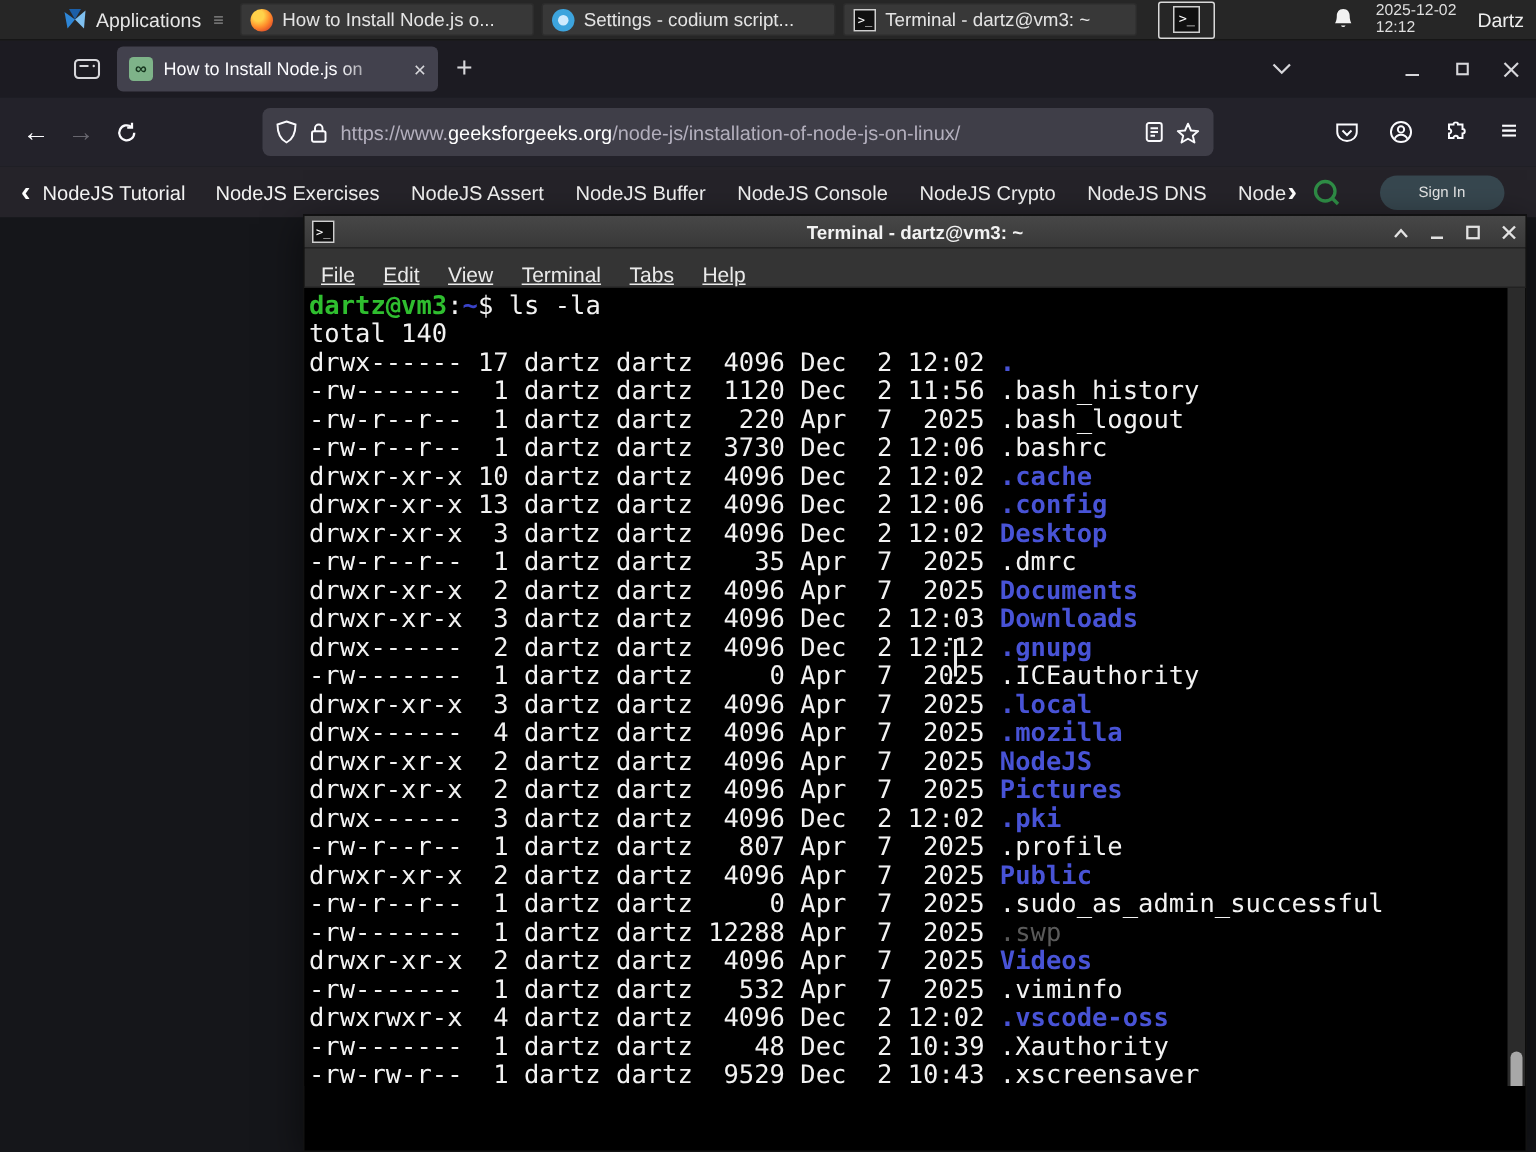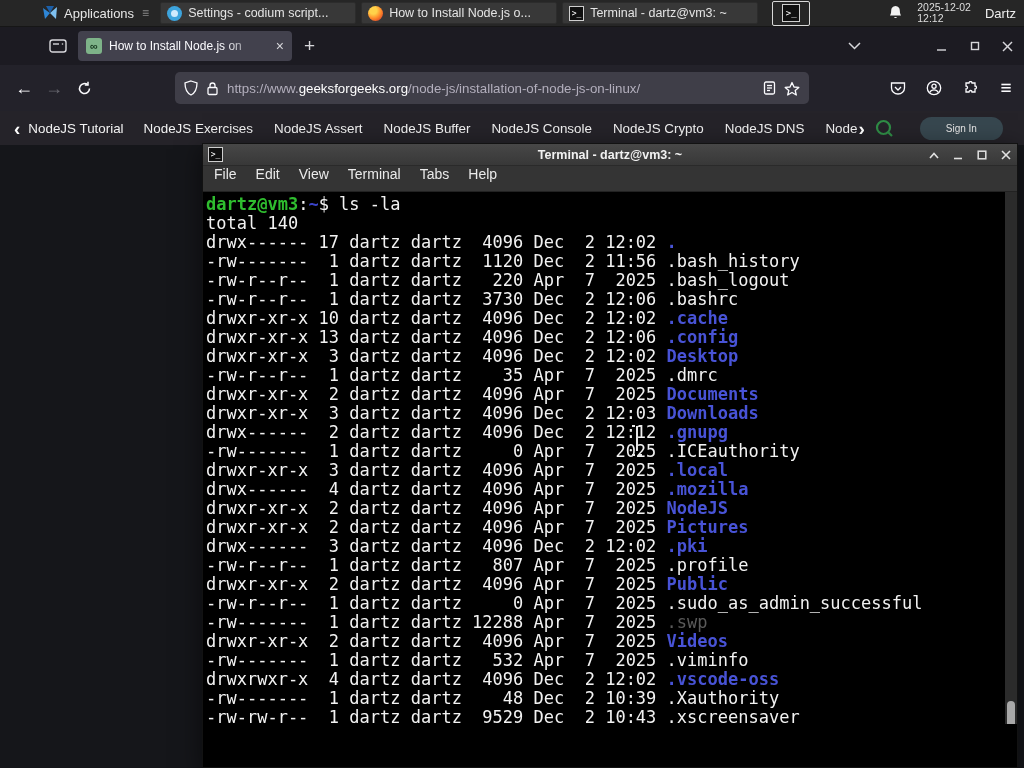--- a/index.html
+++ b/index.html
@@ -76,22 +76,22 @@
 
   
   .term { position:absolute; left:202px; top:143px; width:816px; height:625px; background:#000;
     border:1px solid #121212; z-index:30; box-shadow:0 6px 24px rgba(0,0,0,.55); }
   .ttitle { height:22px; background:linear-gradient(#474747,#383838); display:flex; align-items:center;
     position:relative; border-bottom:1px solid #2a2a2a; }
   .ttitle .termglyph { margin-left:5px; }
   .ttext { position:absolute; left:0; right:0; text-align:center; color:#f2f2f2; font-size:12.5px; font-weight:bold; }
   .tcontrols { position:absolute; right:5px; top:0; height:22px; display:flex; align-items:center; gap:11px; }
   .tcbtn { width:13px; height:13px; display:flex; align-items:center; justify-content:center; color:#e2e2e2; }
-  .tmenu { height:26px; background:#343434; display:flex; align-items:flex-start; gap:19px; padding-left:11px;
-    color:#eaeaea; font-size:14px; border-bottom:1px solid #222; }
+  .tmenu { height:26px; background:#343434; display:flex; align-items:flex-end; gap:19px; padding-left:11px;
+    color:#eaeaea; font-size:14px; border-bottom:1px solid #222;text-decoration:underline; }
   .tbody { position:relative; height:532px; background:#000; padding:3px 14px 0 3px; overflow:hidden; }
   .trow { font-family:"DejaVu Sans Mono", monospace; font-size:17px; line-height:19px;
     color:#f2f2f2; white-space:pre; }
   .p-user { color:var(--terminal-green,#2fbe2f); font-weight:bold; }
   .p-path { color:var(--prompt-path-blue,#3a43c8); font-weight:bold; }
   .fn-dir { color:var(--dir-blue,#4853d6); font-weight:bold; }
   .fn-plain { color:#f2f2f2; }
   .fn-dim { color:var(--dim-gray,#5a5a5a); }
   .tscroll { position:absolute; right:0; top:0; width:12px; height:575px; background:#2b2b2b; }
   .tthumb { position:absolute; right:2px; top:509px; width:8px; height:57px; background:#a8a8a8; border-radius:4px; }
@@ -117,26 +117,26 @@
       <svg width="16" height="16" viewBox="0 0 16 16">
         <path d="M1 3 L8 8 L3 14 Z" fill="#2e86d6"></path>
         <path d="M15 2 L8 8 L14 14 Z" fill="#7fc0ef"></path>
         <path d="M4 1 L8 8 L12 1 Z" fill="#1b5fa8"></path>
       </svg>
       <span>Applications</span>
     </div>
     <span class="grip">≡</span>
 
     <div class="task">
+      <span class="ffball"></span>
+      <span class="tlabel">How to Install Node.js o...</span>
+    </div>
+    <div class="task">
       <span class="codball"></span>
       <span class="tlabel">Settings - codium script...</span>
-    </div>
-    <div class="task">
-      <span class="ffball"></span>
-      <span class="tlabel">How to Install Node.js o...</span>
     </div>
     <div class="task">
       <span class="termglyph">&gt;_</span>
       <span class="tlabel">Terminal - dartz@vm3: ~</span>
     </div>
 
     <div class="spacer"></div>
 
     <div class="tray-launcher">
       <span class="termglyph">&gt;_</span>

